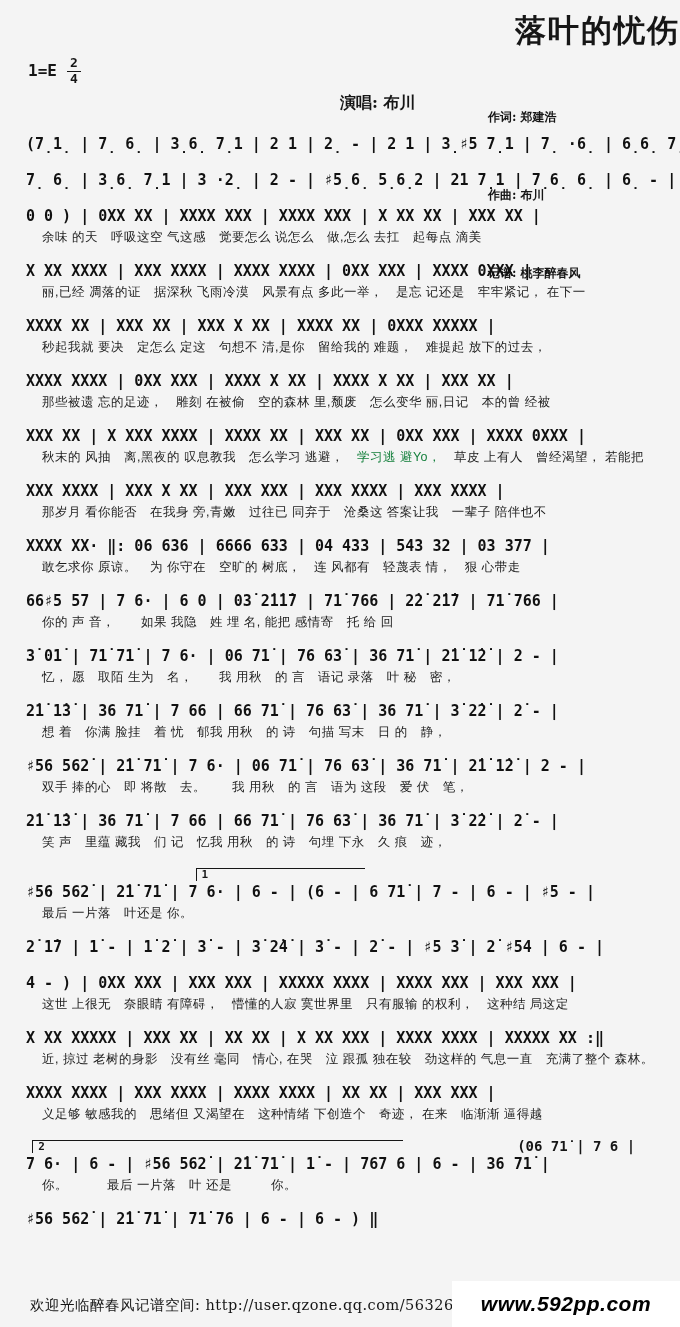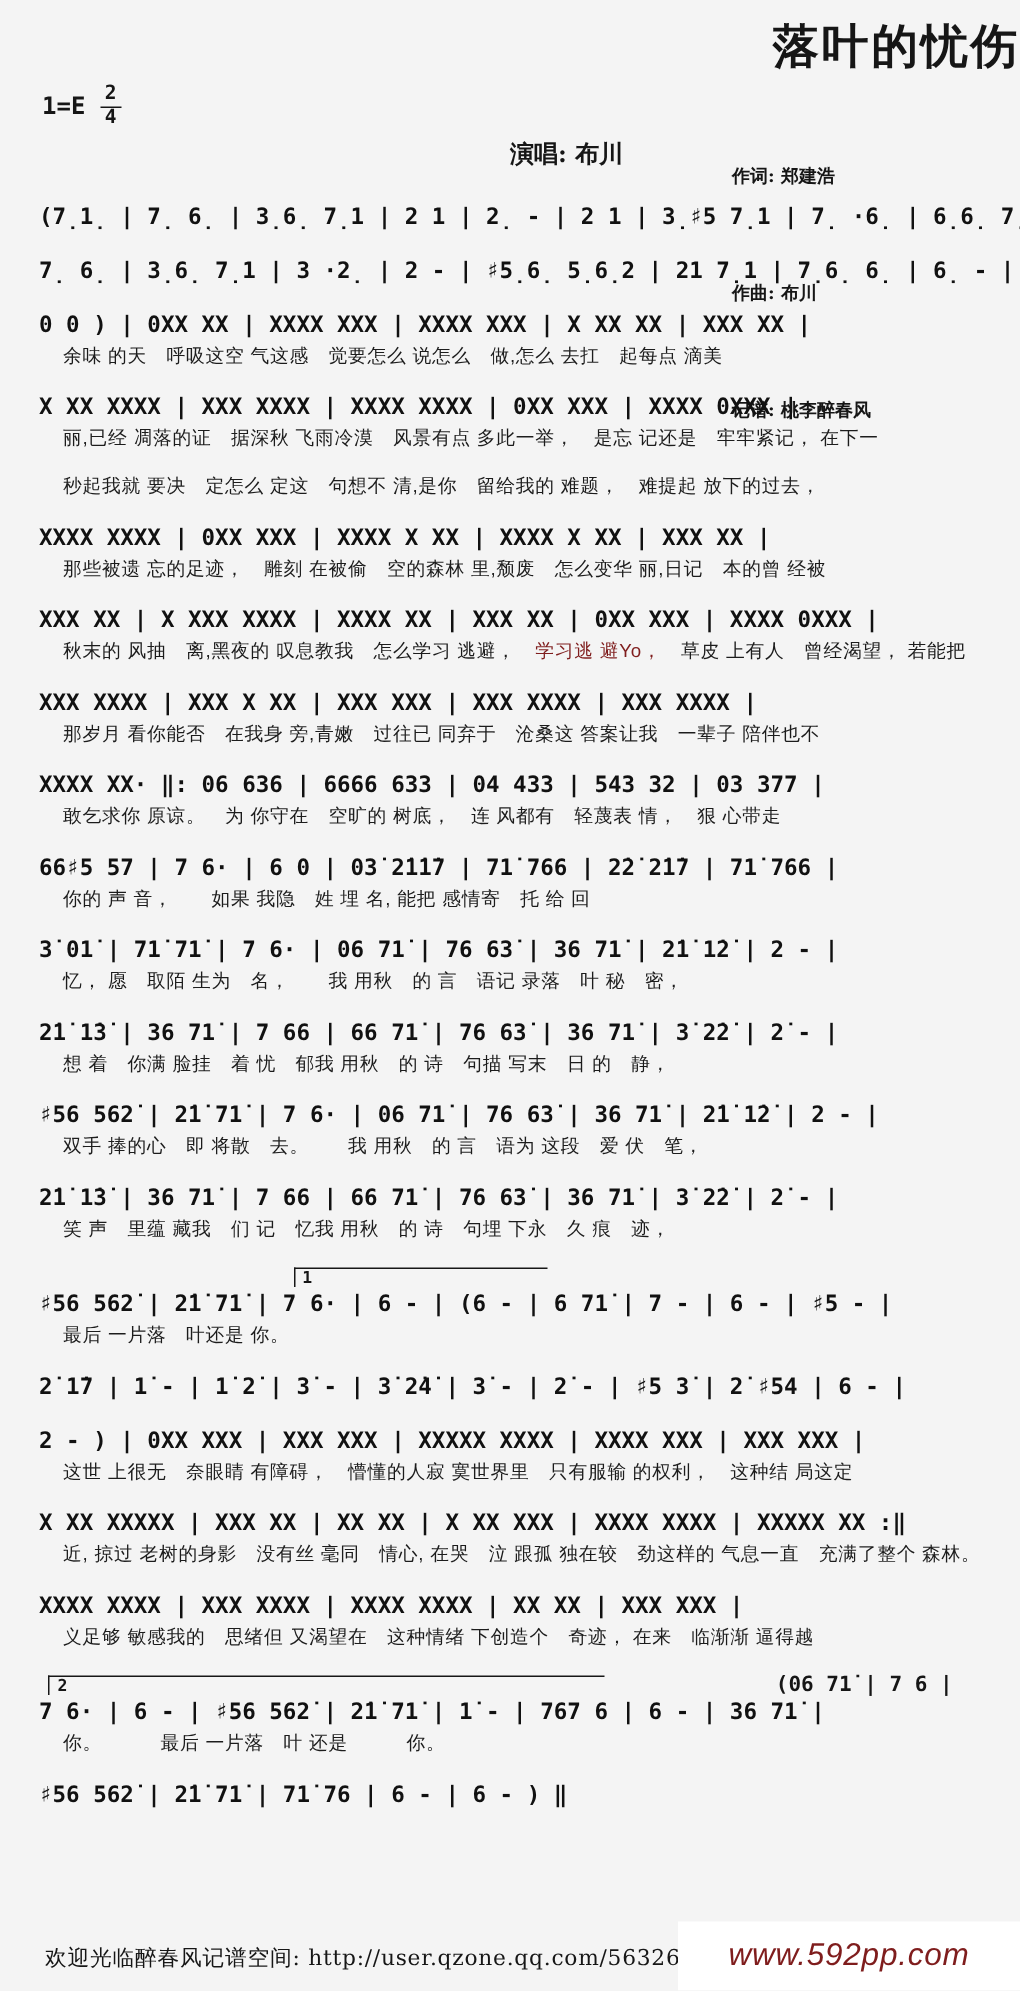--- a/index.html
+++ b/index.html
@@ -31,41 +31,41 @@
   .score{padding:0 26px;position:relative;}
   .system{position:relative;margin-bottom:16px;}
   .notation{
     font-family:"DejaVu Sans Mono",monospace;font-weight:bold;font-size:15px;
     line-height:20px;white-space:pre;color:#111;
   }
   .lyrics{
     font-size:12.5px;line-height:16px;margin-top:3px;padding-left:16px;
     letter-spacing:0.5px;white-space:pre;color:#1c1c1c;
   }
-  .lyrics .gray{color:#7f1d1d;}
+  .lyrics .gray{color:#15803d;}
   .above{position:relative;height:16px;font-family:"DejaVu Sans Mono",monospace;
     font-weight:bold;font-size:12px;}
   .volta{
     position:absolute;top:2px;height:12px;border-top:1.5px solid #161616;
     border-left:1.5px solid #161616;padding-left:5px;font-size:11px;line-height:12px;
   }
   .volta.v1{left:27%;width:26%;}
   .volta.v2{left:1%;width:58%;}
   .pickup{position:absolute;right:3%;top:0;font-size:14px;}
   .footer{position:absolute;left:0;bottom:0;width:680px;height:46px;}
   .footer-text{
     position:absolute;left:30px;bottom:12px;
     font-family:"DejaVu Serif",serif;font-size:14.5px;letter-spacing:0.5px;
   }
   .watermark-box{
     position:absolute;right:0;bottom:0;width:228px;height:46px;background:#ffffff;
     display:flex;align-items:center;justify-content:center;
   }
   .watermark{
-    font-style:italic;font-weight:normal;font-size:21px;color:#7f1d1d;letter-spacing:0.5px;
+    font-style:italic;font-weight:bold;font-size:21px;color:#000000;letter-spacing:0.5px;
     font-family:"Liberation Sans",sans-serif;
   }
 </style>
 </head>
 <body>
 
 <div class="header">
   <div class="title">落叶的忧伤</div>
   <div class="keysig">
     <span>1=E</span>
@@ -91,20 +91,21 @@
     </div>
     <div class="system">
       <div class="notation">0 0 ) | 0XX XX | XXXX XXX | XXXX XXX | X XX XX | XXX XX |</div>
       <div class="lyrics">余味 的天　呼吸这空 气这感　觉要怎么 说怎么　做,怎么 去扛　起每点 滴美</div>
     </div>
     <div class="system">
       <div class="notation">X XX XXXX | XXX XXXX | XXXX XXXX | 0XX XXX | XXXX 0XXX |</div>
       <div class="lyrics">丽,已经 凋落的证　据深秋 飞雨冷漠　风景有点 多此一举，　是忘 记还是　牢牢紧记， 在下一</div>
     </div>
     <div class="system">
+      <div class="notation">XXXX XX | XXX XX | XXX X XX | XXXX XX | 0XXX XXXXX |</div>
       <div class="lyrics">秒起我就 要决　定怎么 定这　句想不 清,是你　留给我的 难题，　难提起 放下的过去，</div>
     </div>
     <div class="system">
       <div class="notation">XXXX XXXX | 0XX XXX | XXXX X XX | XXXX X XX | XXX XX |</div>
       <div class="lyrics">那些被遗 忘的足迹，　雕刻 在被偷　空的森林 里,颓废　怎么变华 丽,日记　本的曾 经被</div>
     </div>
     <div class="system">
       <div class="notation">XXX XX | X XXX XXXX | XXXX XX | XXX XX | 0XX XXX | XXXX 0XXX |</div>
       <div class="lyrics"><span>秋末的 风抽　离,黑夜的 叹息教我　怎么学习 逃避，　</span><span class="gray">学习逃 避Yo，</span><span>　草皮 上有人　曾经渴望， 若能把</span></div>
     </div>
@@ -140,21 +141,21 @@
       <div class="above">
         <div class="volta v1">1</div>
       </div>
       <div class="notation">♯56 562̇ | 2̇1̇ 71̇ | 7 6· | 6 - | (6 - | 6 71̇ | 7 - | 6 - | ♯5 - |</div>
       <div class="lyrics">最后 一片落　叶还是 你。</div>
     </div>
     <div class="system">
       <div class="notation">2̇ 1̇7 | 1̇ - | 1̇ 2̇ | 3̇ - | 3̇ 2̇4̇ | 3̇ - | 2̇ - | ♯5 3̇ | 2̇ ♯54 | 6 - |</div>
     </div>
     <div class="system">
-      <div class="notation">2 - ) | 0XX XXX | XXX XXX | XXXXX XXXX | XXXX XXX | XXX XXX |</div>
+      <div class="notation">4 - ) | 0XX XXX | XXX XXX | XXXXX XXXX | XXXX XXX | XXX XXX |</div>
       <div class="lyrics">这世 上很无　奈眼睛 有障碍，　懵懂的人寂 寞世界里　只有服输 的权利，　这种结 局这定</div>
     </div>
     <div class="system">
       <div class="notation">X XX XXXXX | XXX XX | XX XX | X XX XXX | XXXX XXXX | XXXXX XX :‖</div>
       <div class="lyrics">近, 掠过 老树的身影　没有丝 毫同　情心, 在哭　泣 跟孤 独在较　劲这样的 气息一直　充满了整个 森林。</div>
     </div>
     <div class="system">
       <div class="notation">XXXX XXXX | XXX XXXX | XXXX XXXX | XX XX | XXX XXX |</div>
       <div class="lyrics">义足够 敏感我的　思绪但 又渴望在　这种情绪 下创造个　奇迹， 在来　临渐渐 逼得越</div>
     </div>

